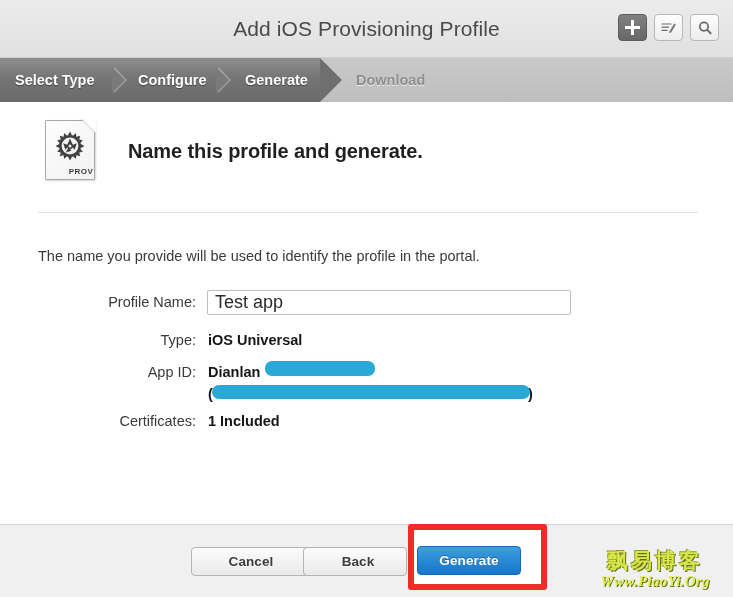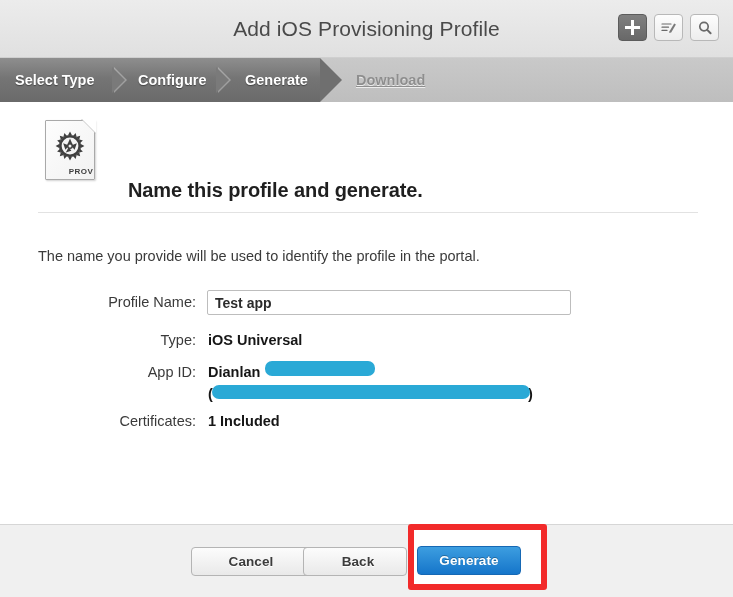--- a/index.html
+++ b/index.html
@@ -85,21 +85,20 @@
     font-weight: bold;
     color: #ffffff;
     text-shadow: 0 1px 1px rgba(0,0,0,0.42);
     white-space: nowrap;
     cursor: pointer;
   }
   .step.inactive {
     color: #8e8e8e;
     text-shadow: 0 1px 0 rgba(255,255,255,0.7);
     font-weight: bold;
-    text-decoration: underline;
   }
   .chev {
     position: absolute; top: 9px;
     width: 13px; height: 26px;
   }
   .chev:before {
     content: ""; position: absolute; left: 0; top: 0;
     width: 0; height: 0;
     border-top: 13px solid transparent;
     border-bottom: 13px solid transparent;
@@ -151,21 +150,20 @@
     position: absolute; left: 0; bottom: 4px;
     width: 72px; text-align: center;
     font-size: 8px; font-weight: bold;
     color: #3d3d3d; letter-spacing: 0.5px;
   }
   .page-title {
     position: absolute; left: 128px; top: 38px;
     font-size: 20px; font-weight: bold;
     color: #1f1f1f;
     letter-spacing: -0.1px;
-    margin-top: 39px;
   }
   .divider {
     position: absolute; left: 38px; top: 110px;
     width: 660px; height: 1px;
     background: #e2e2e2;
   }
   .lead-text {
     position: absolute; left: 38px; top: 146px;
     font-size: 14.5px; color: #3a3a3a;
   }
@@ -184,25 +182,24 @@
     position: absolute; left: 208px; top: 0;
     font-size: 14.5px; color: #161616; font-weight: bold;
   }
   .name-input {
     position: absolute; left: 207px; top: 0;
     width: 364px; height: 25px;
     border: 1px solid #bdbdbd;
     border-radius: 2px;
     background: #ffffff;
     font-family: "Liberation Sans", sans-serif;
-    font-size: 14px;
+    font-size: 18px;
     color: #2b2b2b;
     padding: 0 7px;
     outline: none;
-    font-weight: bold;
   }
   .redact {
     position: absolute;
     background: #2aa9d6;
     border-radius: 7px;
   }
 
   
   .footer {
     position: absolute; left: 0; top: 524px;
@@ -385,14 +382,18 @@
   </div>
 
   <div class="footer">
     <div class="btn btn-gray" style="left:191px; width:120px;">Cancel</div>
     <div class="btn btn-gray" style="left:303px; width:104px;padding-left:6px;">Back</div>
   </div>
 
   <div class="red-box"></div>
   <div class="btn btn-blue" style="left:417px; top:546px; width:104px;">Generate</div>
 
+  <div class="watermark">
+    <div class="wm-cn">飘易博客</div>
+    <div class="wm-en">Www.PiaoYi.Org</div>
+  </div>
 
 </div>
 
 </body></html>

